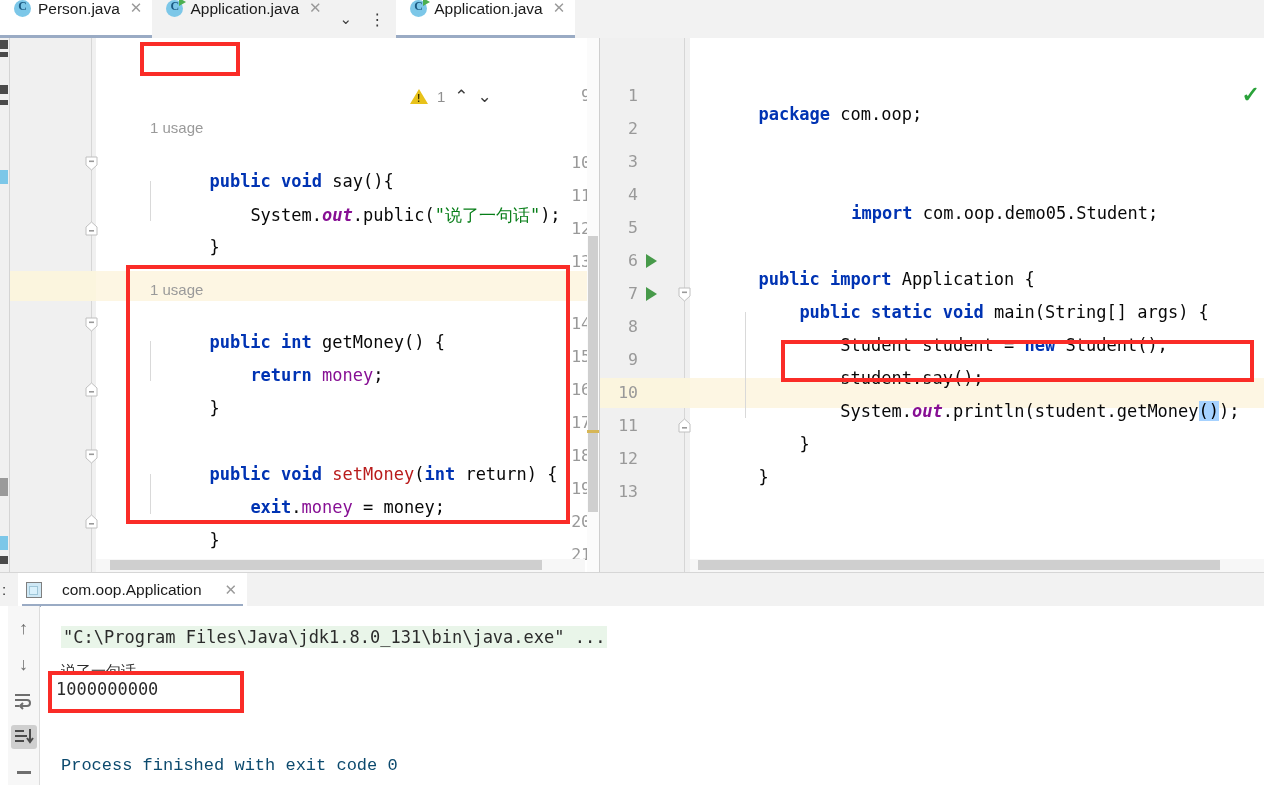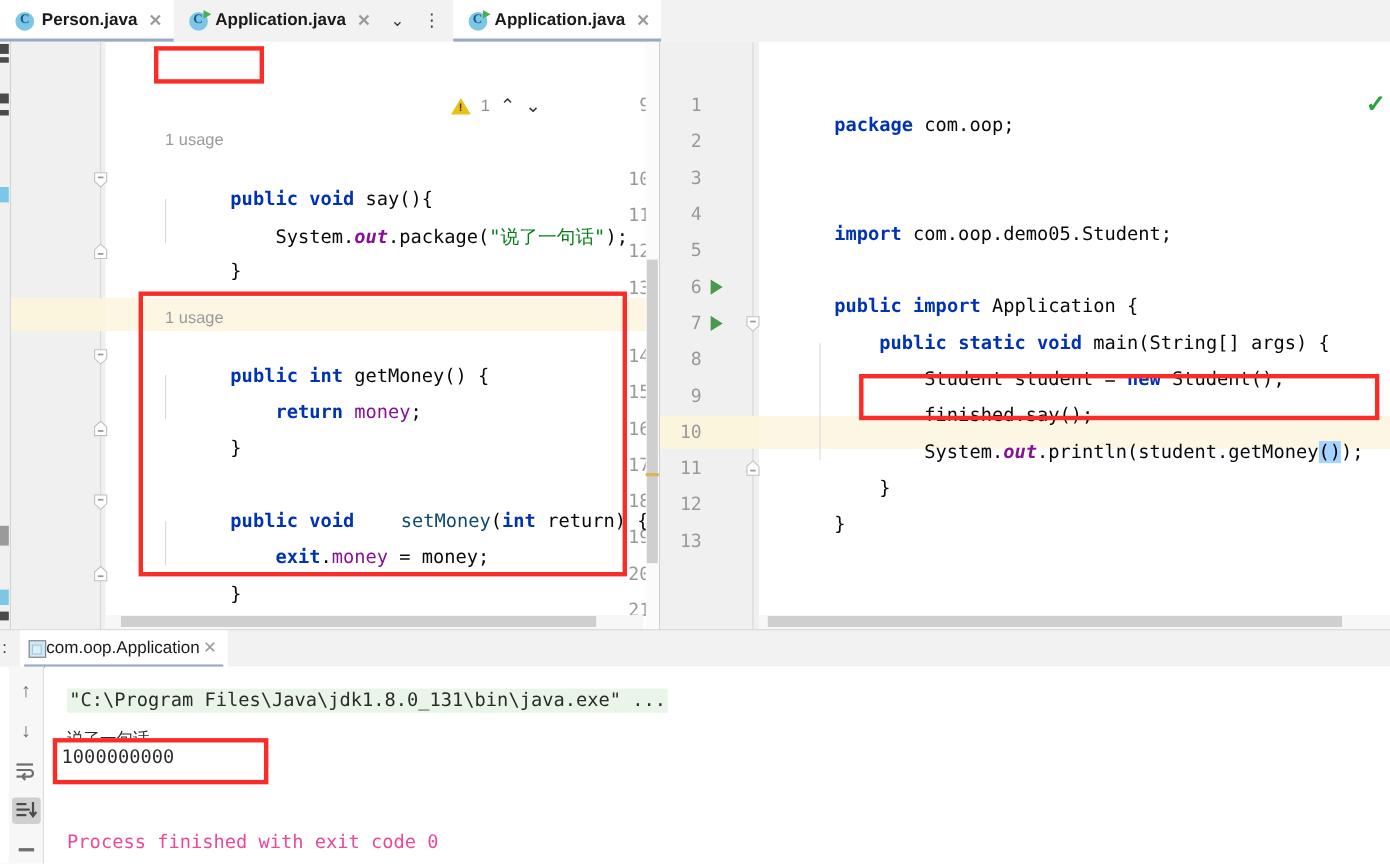--- a/index.html
+++ b/index.html
@@ -11,25 +11,25 @@
     overflow:hidden;
     position:relative;
   }
 
   
   .tabbar{
     position:absolute; left:0; top:0; width:1264px; height:38px;
     background:#f2f2f2; display:flex; align-items:stretch;
   }
   .tab{
-    display:flex; align-items:center; gap:7px;
+    display:flex; align-items:flex-start; gap:7px;
     padding:0 10px 0 14px;
     font-size:15.5px; color:#1a1a1a;
     background:#f2f2f2;
-    position:relative; cursor:default; white-space:nowrap;font-weight:bold;
+    position:relative; cursor:default; white-space:nowrap;
   }
   .tab.active{ background:#ffffff; }
   .tab.active::after{
     content:""; position:absolute; left:0; right:0; bottom:0; height:3px;
     background:#9aabc4;
   }
   .tab-icon{
     width:17px;height:17px;border-radius:50%;
     background:#7cc7e8; position:relative; flex:none;
     display:inline-block;
@@ -131,21 +131,21 @@
   .indent-guide{
     position:absolute; width:1px; background:#d9d9d9;
   }
 
   
   .kw{ color:#0033b3; font-weight:700; }
   .num{ color:#1750eb; }
   .str{ color:#067d17; }
   .fld{ color:#871094; }
   .stat{ color:#871094; font-style:italic; font-weight:700;}
-  .mtd{ color:#0c4a6e;margin-left:32px; }
+  .mtd{ color:#b91c1c; }
   .pln{ color:#080808; }
   .sel{ background:#a6d2ff; }
 
   .usage{
     position:absolute; font-family:"Liberation Sans", sans-serif;
     font-size:15px; color:#9a9a9a;
   }
 
   .warn-tri{
     display:inline-block; width:0;height:0;
@@ -192,21 +192,21 @@
     position:absolute; left:0; top:572px; width:1264px; height:213px;
     background:#ffffff;
   }
   .run-tabrow{
     position:absolute; left:0; top:0; width:1264px; height:34px;
     background:#f2f2f2; border-top:1px solid #d6d6d6;
     display:flex; align-items:center;
   }
   .run-colon{ font-size:15px;color:#333; padding-left:2px; width:18px; }
   .run-tab{
-    display:flex;align-items:center;gap:0; height:34px; padding:0 10px 0 8px;
+    display:flex;align-items:center;gap:20px; height:34px; padding:0 10px 0 8px;
     background:#ffffff; position:relative; font-size:15.5px; color:#1a1a1a;
   }
   .run-tab::after{
     content:"";position:absolute;left:4px;right:4px;bottom:0;height:3px;background:#9aabc4;
   }
   .run-tab-icon{
     width:16px;height:16px;border:1px solid #7f7f7f;background:#cfe8f5;
     position:relative; flex:none;
   }
   .run-tab-icon::after{
@@ -223,21 +223,21 @@
     color:#6e6e6e; font-size:18px; border-radius:3px;
   }
   .rtb.sel{ background:#cfcfcf; }
   .console{
     position:absolute; left:41px; top:34px; right:0; bottom:0;
     background:#ffffff; font-family:"DejaVu Sans Mono", monospace; font-size:17px;
   }
   .cline{ position:absolute; white-space:pre; }
   .cmdline{ background:#e9f5e9; color:#2b2b2b; padding:1px 2px; }
   .outline{ color:#2b2b2b; }
-  .exitline{ color:#ec4899; }
+  .exitline{ color:#0c4a6e;font-family:Liberation Mono, monospace; }
   .cn-text{ font-family:"DejaVu Sans", sans-serif; font-size:15px; color:#2b2b2b; }
 
   .watermark{
     position:absolute; right:14px; bottom:16px;
     color:#b7b7b7; font-size:19px; font-family:"Liberation Sans", sans-serif;
   }
 
   .leftrail{
     position:absolute;left:0;top:572px;width:8px;height:213px;background:#f0f0f0;
     border-right:1px solid #d6d6d6;
@@ -351,21 +351,21 @@
       <span>1</span>
       <span class="chev">⌃</span>
       <span class="chev">⌄</span>
     </div>
 
     <div class="code" style="top:113px;left:148px;">
       <span class="kw">public</span><span class="pln"> </span><span class="kw">void</span><span class="pln"> say(){</span>
     </div>
 
     <div class="code" style="top:146px;left:148px;">
-      <span class="pln">    </span><span class="pln">System.</span><span class="stat">out</span><span class="pln">.package(</span><span class="str">"说了一句话"</span><span class="pln">);</span>
+      <span class="pln">    </span><span class="pln">System.</span><span class="stat">out</span><span class="pln">.public(</span><span class="str">"说了一句话"</span><span class="pln">);</span>
     </div>
 
     <div class="code" style="top:179px;left:148px;">
       <span class="pln">}</span>
     </div>
 
     <div class="code" style="top:274px;left:148px;">
       <span class="kw">public</span><span class="pln"> </span><span class="kw">int</span><span class="pln"> getMoney() {</span>
     </div>
 
@@ -435,34 +435,34 @@
           <path d="M3 14 h11 v-8 L8.5 1 L3 6 z" fill="#fff" stroke="#c0c0c0"></path>
           <rect x="6" y="9" width="5" height="1.6" fill="#9a9a9a"></rect>
         </svg>
     </div>
 
     <div class="indent-guide" style="left:145px;top:274px;height:106px;"></div>
 
     <div class="code" style="top:46px;left:97px;">
       <span class="kw">package</span><span class="pln"> com.oop;</span>
     </div>
-    <div class="code" style="top:145px;left:97px;">
+    <div class="code" style="top:145px;left:97px;text-align:center;">
       <span class="kw">import</span><span class="pln"> com.oop.demo05.Student;</span>
     </div>
     <div class="code" style="top:211px;left:97px;">
       <span class="kw">public</span><span class="pln"> </span><span class="kw">import</span><span class="pln"> Application {</span>
     </div>
     <div class="code" style="top:244px;left:97px;">
       <span class="pln">    </span><span class="kw">public</span><span class="pln"> </span><span class="kw">static</span><span class="pln"> </span><span class="kw">void</span><span class="pln"> main(String[] args) {</span>
     </div>
     <div class="code" style="top:277px;left:97px;">
       <span class="pln">        </span><span class="pln">Student student = </span><span class="kw">new</span><span class="pln"> Student();</span>
     </div>
     <div class="code" style="top:310px;left:97px;">
-      <span class="pln">        </span><span class="pln">finished.say();</span>
+      <span class="pln">        </span><span class="pln">student.say();</span>
     </div>
     <div class="code" style="top:343px;left:97px;">
       <span class="pln">        </span><span class="pln">System.</span><span class="stat">out</span><span class="pln">.println(student.getMoney</span><span class="sel">()</span><span class="pln">)</span><span class="pln">;</span>
     </div>
     <div class="code" style="top:376px;left:97px;">
       <span class="pln">    </span><span class="pln">}</span>
     </div>
     <div class="code" style="top:409px;left:97px;">
       <span class="pln">}</span>
     </div>

